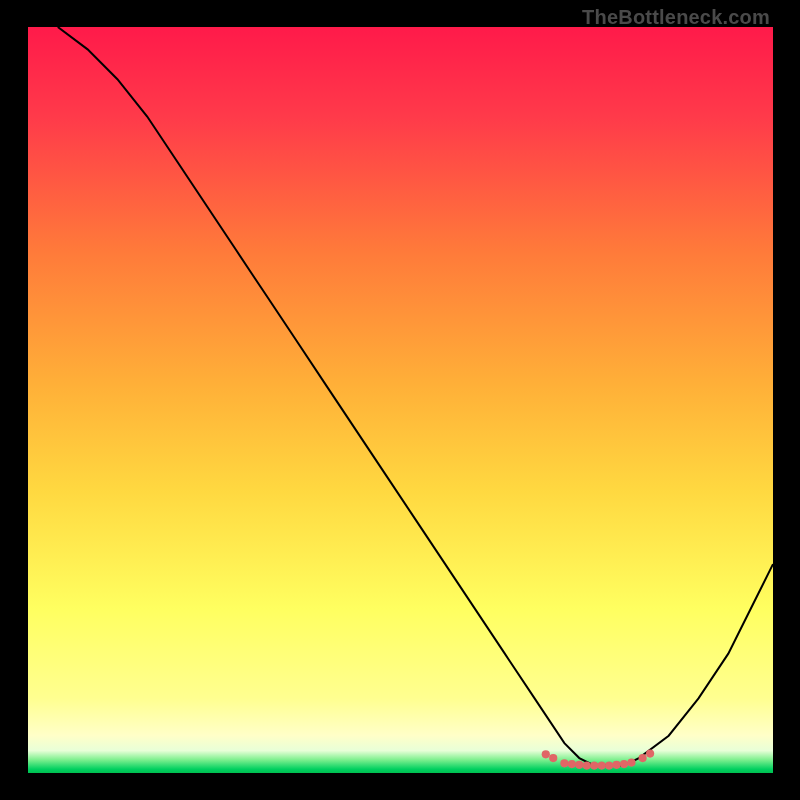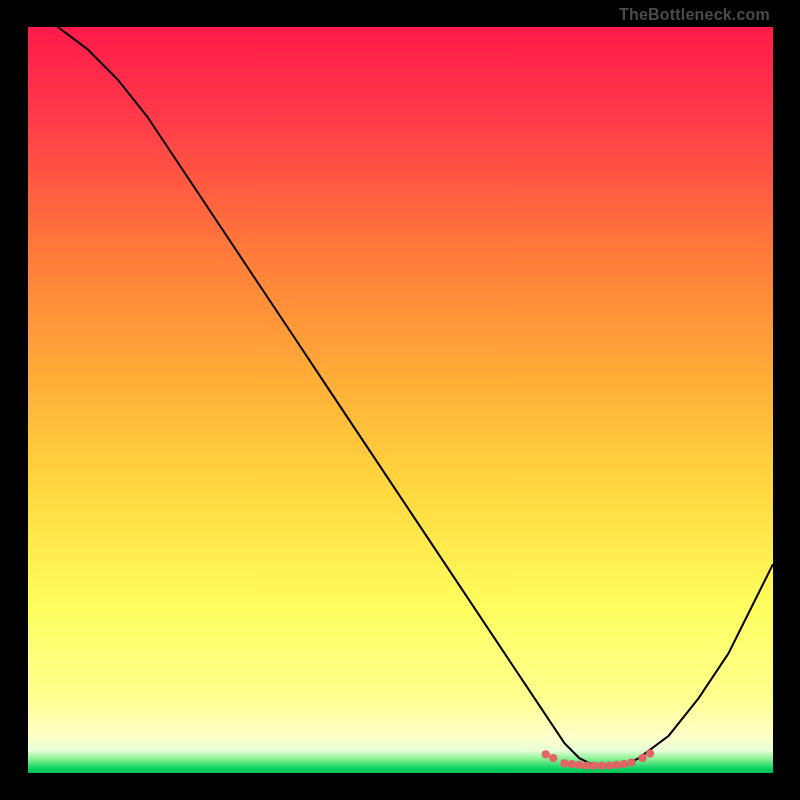--- a/index.html
+++ b/index.html
@@ -36,21 +36,21 @@
     top: 0;
     width: 100%;
     height: 100%;
   }
   .watermark {
     position: absolute;
     top: 6px;
     right: 30px;
     color: #4a4a4a;
     font-family: Arial, Helvetica, sans-serif;
-    font-size: 16px;
+    font-size: 20px;
     font-weight: bold;
     letter-spacing: 0.2px;
   }
 </style>
 </head>
 <body>
 
 <div class="chart-container">
 
   <div class="watermark">TheBottleneck.com</div>

